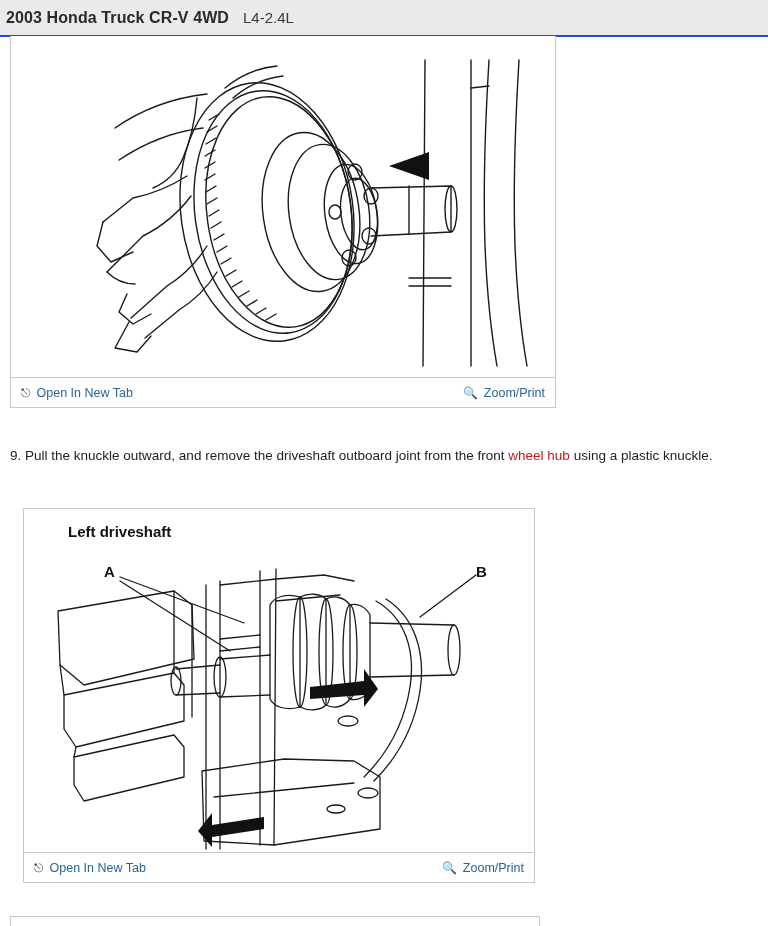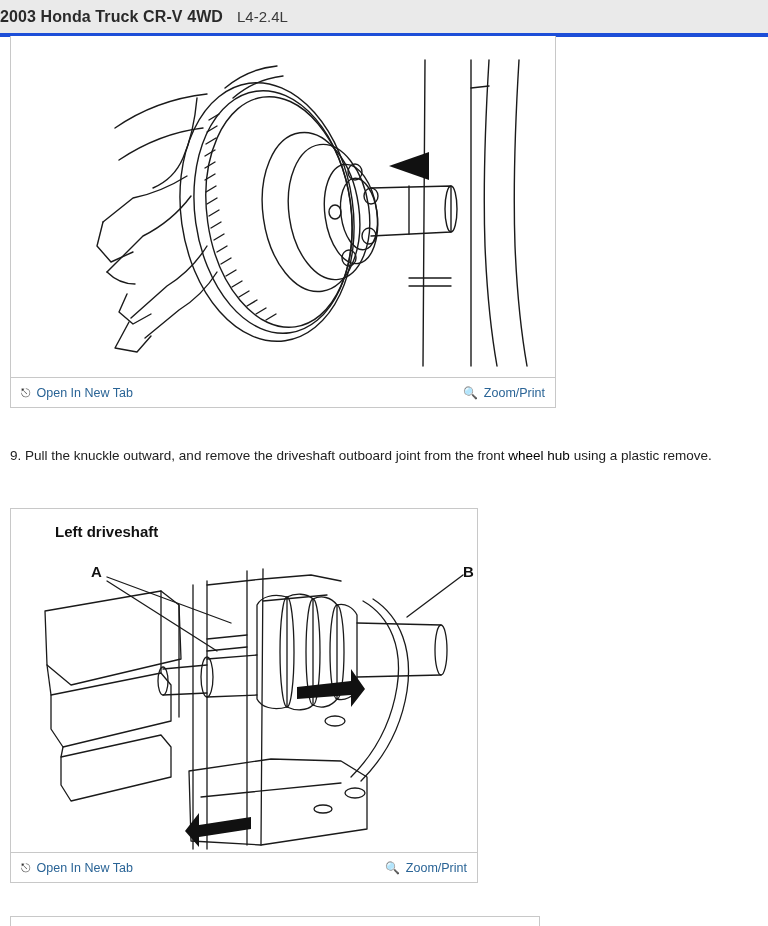--- a/index.html
+++ b/index.html
@@ -13,24 +13,24 @@
     font-family: "Liberation Sans", sans-serif;
     color: #222222;
     overflow: hidden;
     position: relative;
   }
 
   
   .header-bar {
     height: 37px;
     background: #eaeaea;
-    border-bottom: 4px solid #1d4ed8;
+    border-bottom: 2px solid #1d4ed8;
     display: flex;
     align-items: center;
-    padding: 0 0;
+    padding: 0 6px;
     box-sizing: border-box;
   }
   .header-title {
     font-size: 16px;
     font-weight: bold;
     color: #2a2a2a;
     letter-spacing: 0.1px;
   }
   .header-sub {
     font-size: 15px;
@@ -54,24 +54,24 @@
   }
   .fig-1 {
     width: 546px;
     height: 372px;
     margin-top: -1px;
     margin-left: 0;
     border-top: none;
     overflow: hidden;
   }
   .fig-2 {
-    width: 468px;
+    width: 512px;
     height: 375px;
     margin-top: 43px;
-    margin-left: 0;
+    margin-left: 13px;
     overflow: hidden;
   }
   .fig-3 {
     width: 530px;
     height: 40px;
     margin-top: 33px;
     margin-left: 0;
     overflow: hidden;
   }
 
@@ -117,21 +117,21 @@
   .fig-link .label { text-decoration: none; }
 
   
   .step-text {
     font-size: 13.5px;
     line-height: 19px;
     color: #222;
     margin-top: 38px;
   }
   .step-link {
-    color: #000000;
+    color: #b91c1c;
     text-decoration: none;
     cursor: pointer;
   }
 
   
   .drawing {
     position: absolute;
     left: 0;
     top: 0;
   }
@@ -222,21 +222,21 @@
         <span class="glyph">🔍</span>
         <span class="label">Zoom/Print</span>
       </a>
     </div>
   </div>
 
   <p class="step-text">
     <span>9.</span>
     <span>Pull the knuckle outward, and remove the driveshaft outboard joint from the front</span>
     <a class="step-link">wheel hub</a>
-    <span>using a plastic remove.</span>
+    <span>using a plastic knuckle.</span>
   </p>
 
   <div class="figure fig-2">
 
     <div class="fig-caption-title">Left driveshaft</div>
 
     <svg class="drawing" width="512" height="345" viewBox="0 0 512 345">
       <g fill="none" stroke="#1a1a1a" stroke-width="1.3" stroke-linecap="round" stroke-linejoin="round">
 
         <path d="M34 102 L150 82 L168 96 L170 150 L60 176 L36 156 Z"></path>

